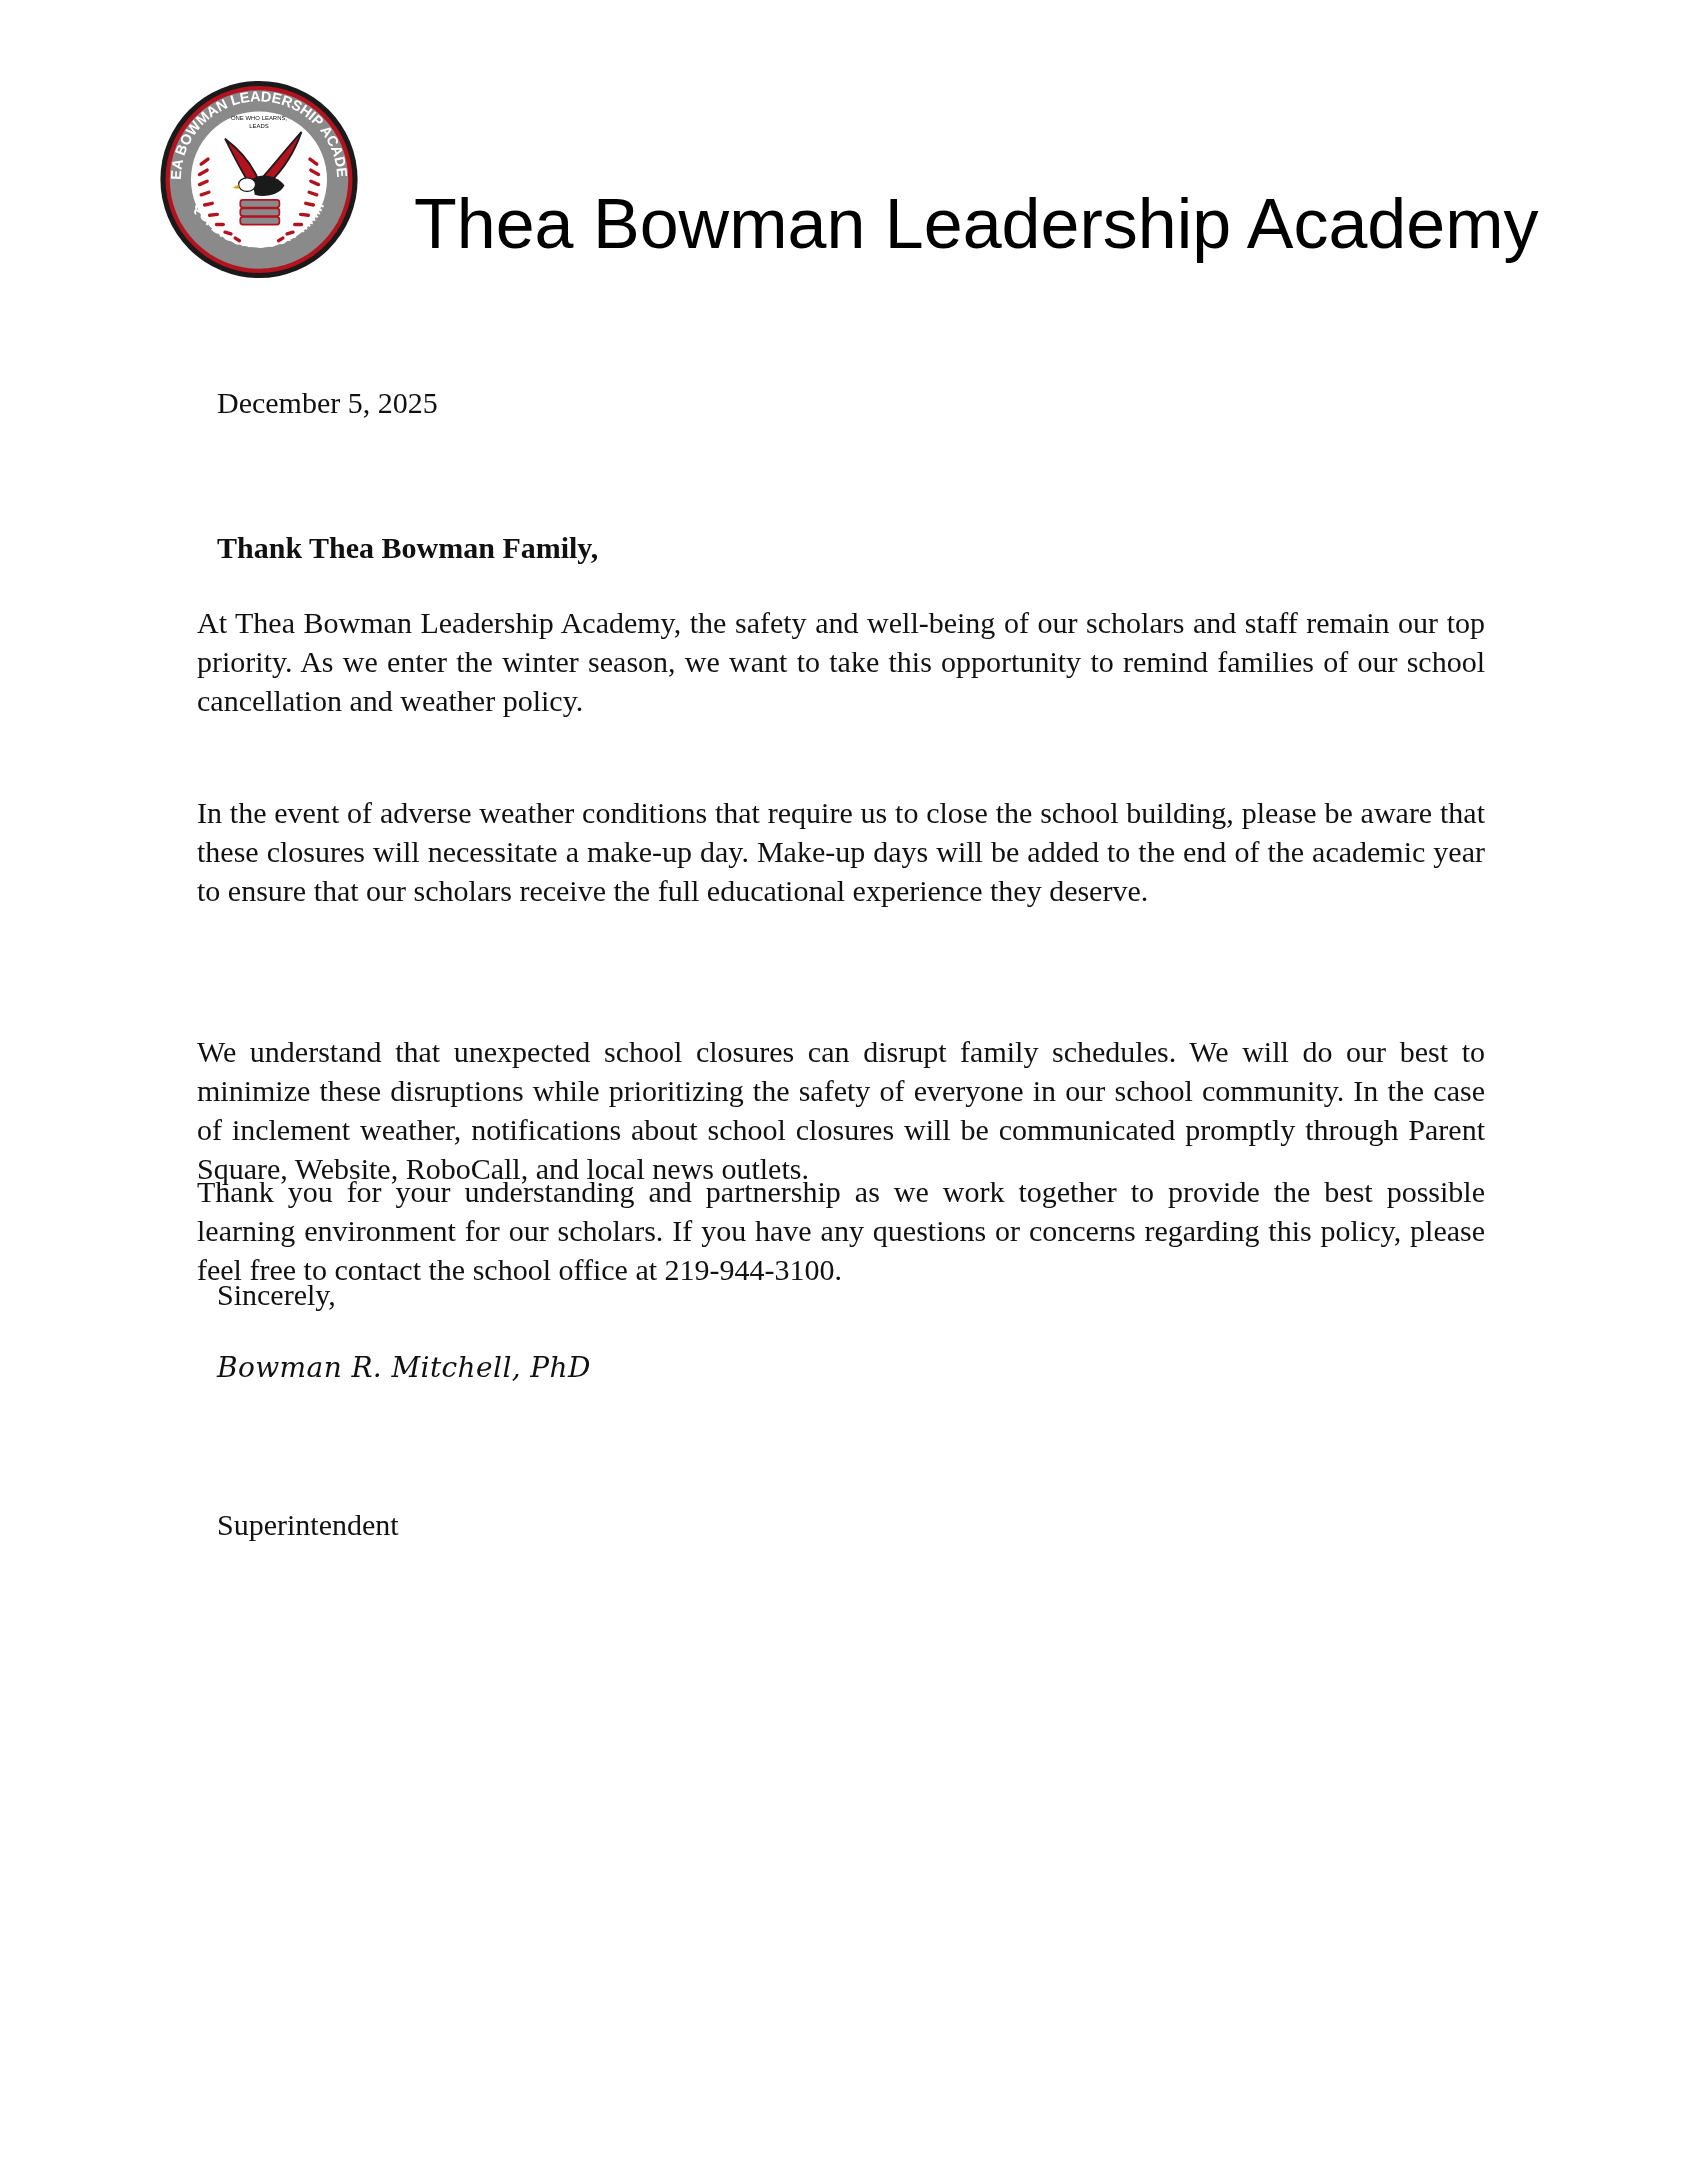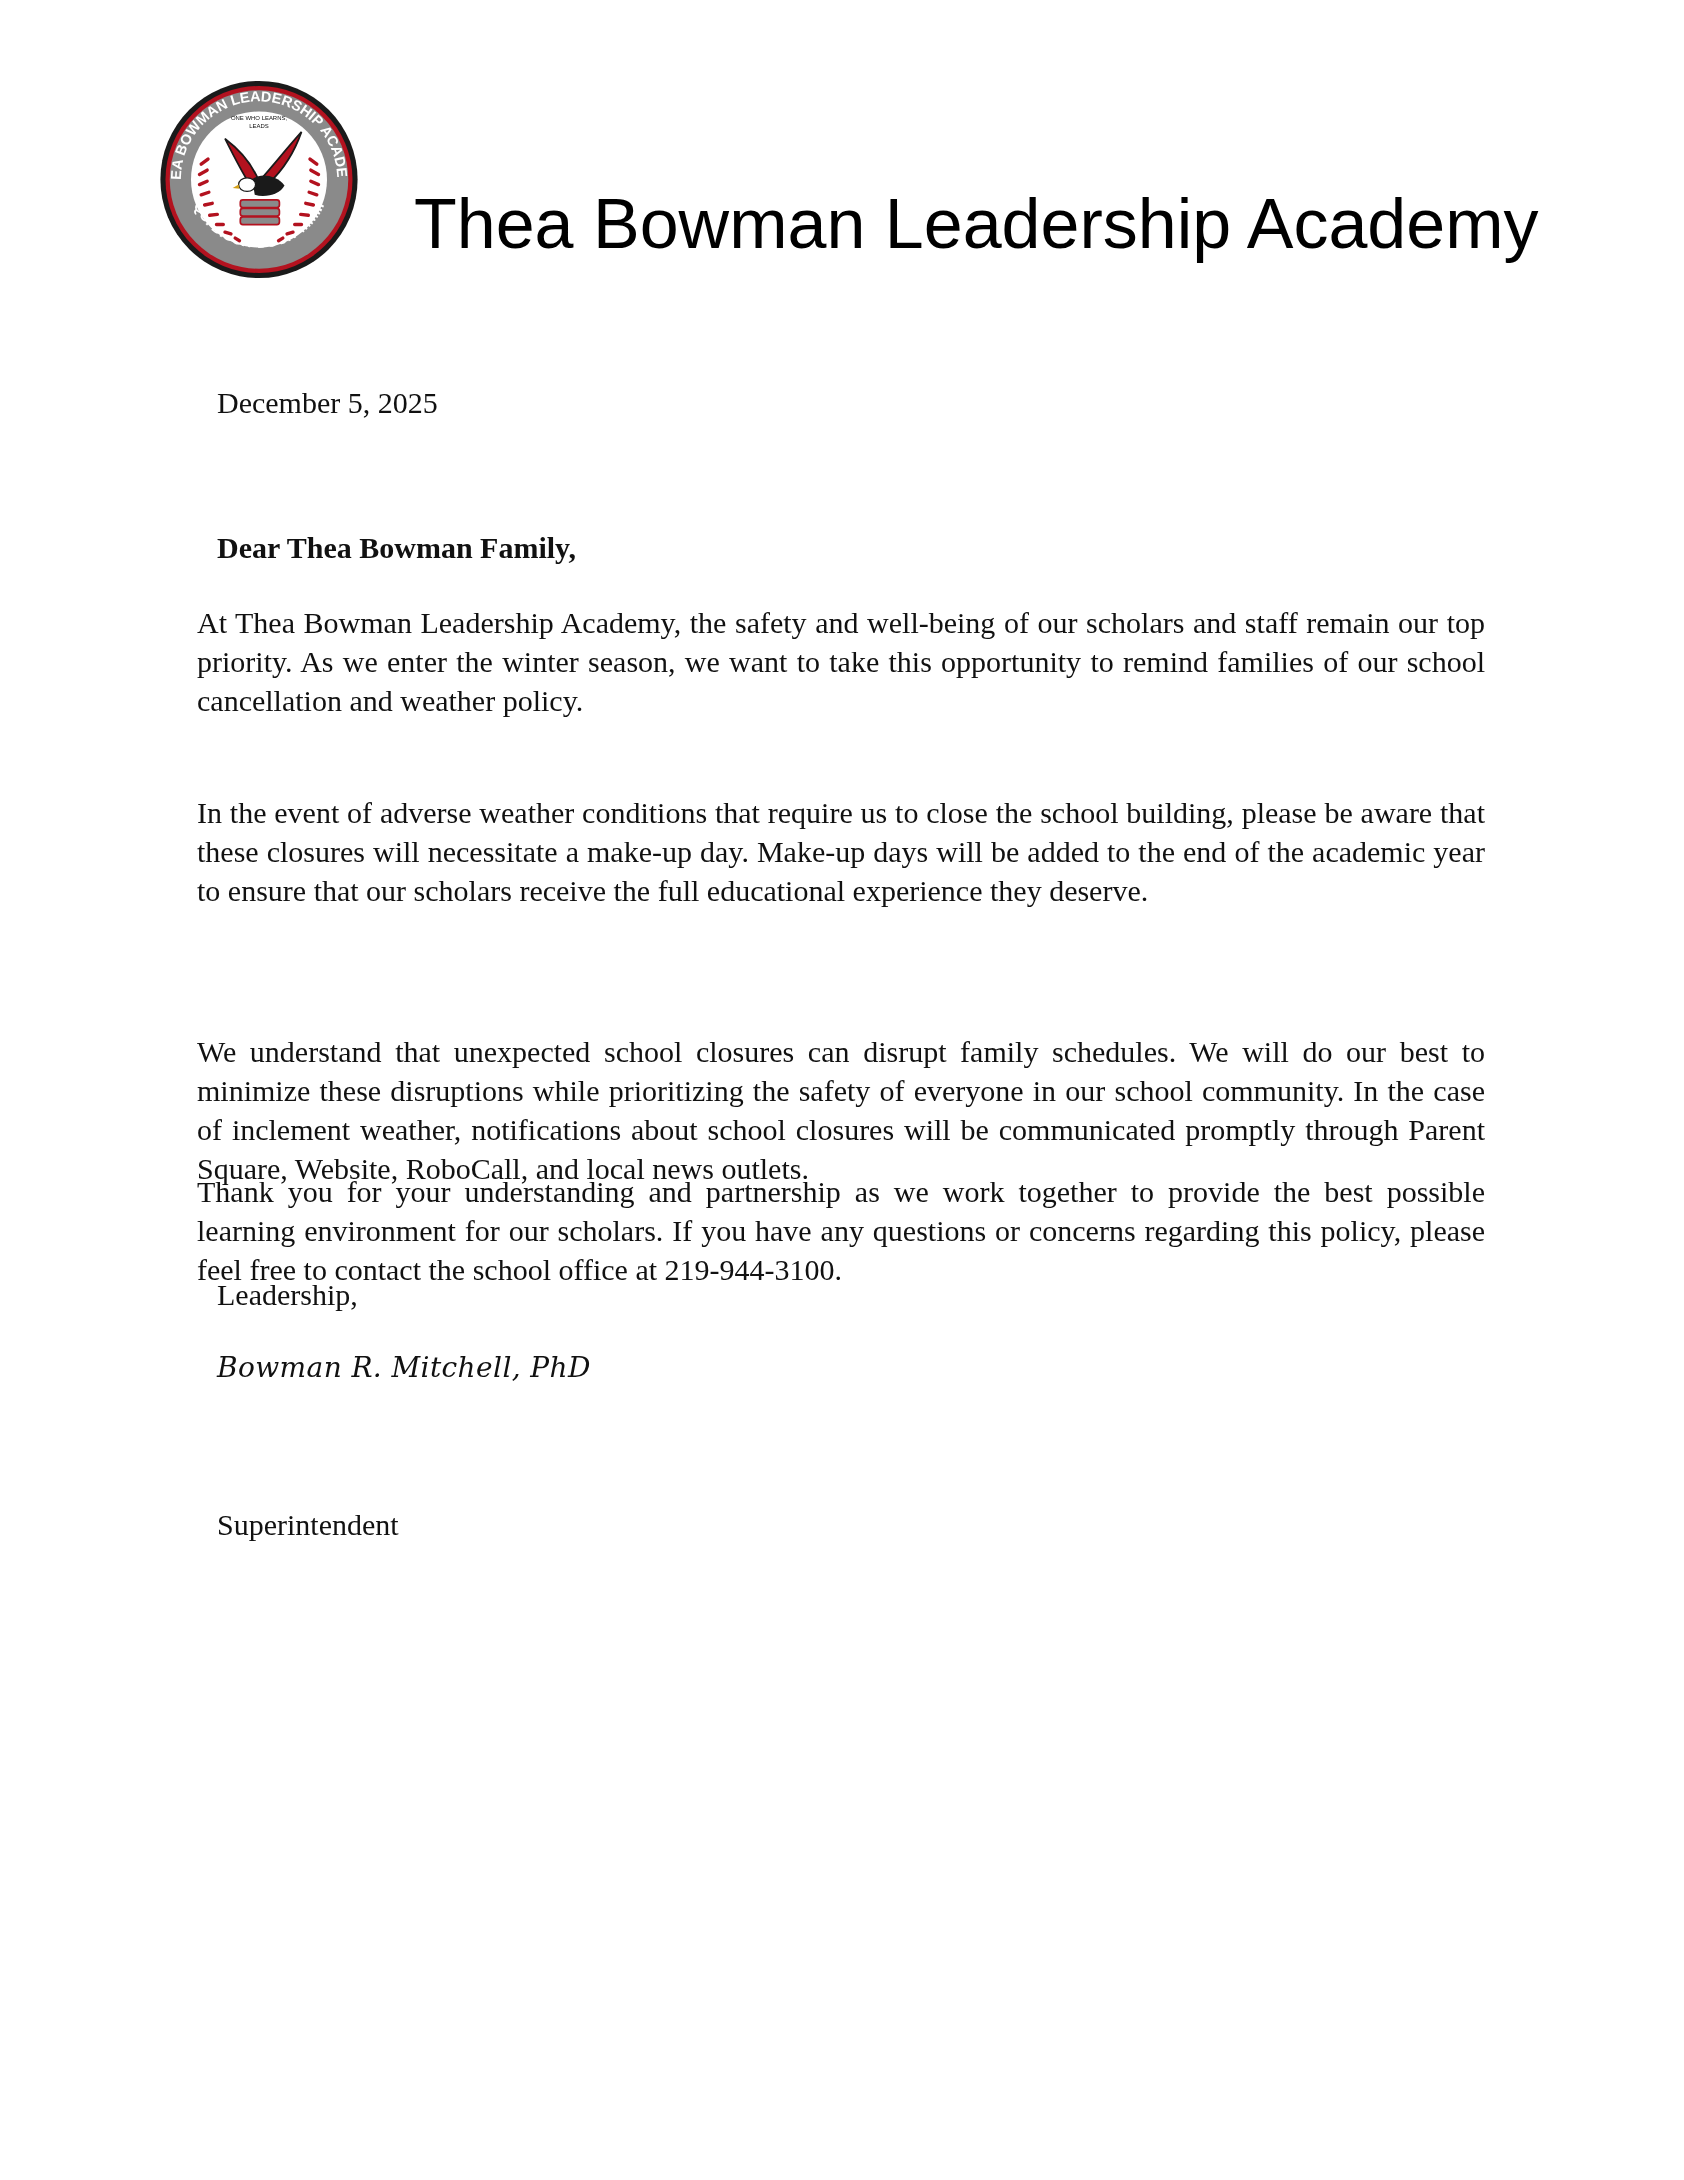--- a/index.html
+++ b/index.html
@@ -70,22 +70,22 @@
       <ellipse cx="106" cy="124" rx="10" ry="8" fill="#ffffff" stroke="#1a1a1a" stroke-width="1.5"></ellipse>
       <path d="M96 124 l-7 4 l8 1 Z" fill="#d4a017"></path>
     </g>
     <text x="120" y="48" text-anchor="middle" font-family="Liberation Sans, sans-serif" font-size="7" fill="#111">ONE WHO LEARNS,</text>
     <text x="120" y="57" text-anchor="middle" font-family="Liberation Sans, sans-serif" font-size="7" fill="#111">LEADS</text>
   </svg>
 
   <div class="title">Thea Bowman Leadership Academy</div>
 
   <div class="body-col date">December 5, 2025</div>
-  <div class="body-col salutation">Dear Thea Bowman Family,</div>
+  <div class="body-col salutation">Thank Thea Bowman Family,</div>
   <p class="body-col para p1">At Thea Bowman Leadership Academy, the safety and well-being of our scholars and staff remain our top priority. As we enter the winter season, we want to take this opportunity to remind families of our school cancellation and weather policy.</p>
   <p class="body-col para p2">In the event of adverse weather conditions that require us to close the school building, please be aware that these closures will necessitate a make-up day. Make-up days will be added to the end of the academic year to ensure that our scholars receive the full educational experience they deserve.</p>
   <p class="body-col para p3">We understand that unexpected school closures can disrupt family schedules. We will do our best to minimize these disruptions while prioritizing the safety of everyone in our school community. In the case of inclement weather, notifications about school closures will be communicated promptly through Parent Square, Website, RoboCall, and local news outlets.</p>
   <p class="body-col para p4">Thank you for your understanding and partnership as we work together to provide the best possible learning environment for our scholars. If you have any questions or concerns regarding this policy, please feel free to contact the school office at 219-944-3100.</p>
-  <div class="body-col closing">Leadership,</div>
+  <div class="body-col closing">Sincerely,</div>
   <div class="body-col signature">Bowman R. Mitchell, PhD</div>
   <div class="body-col role">Superintendent</div>
 </div>
 
 
 </body></html>

